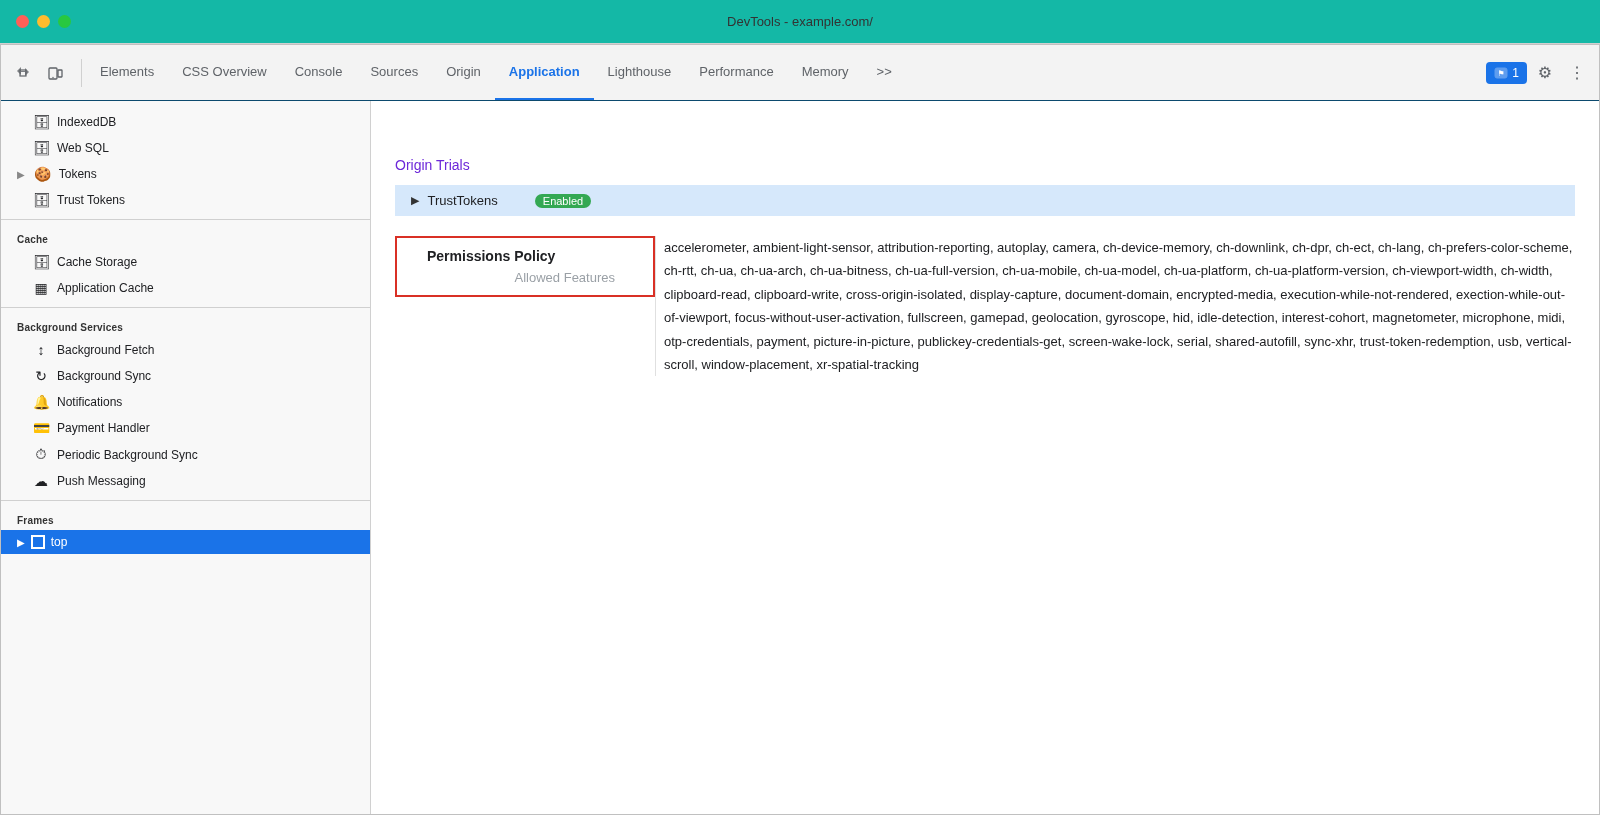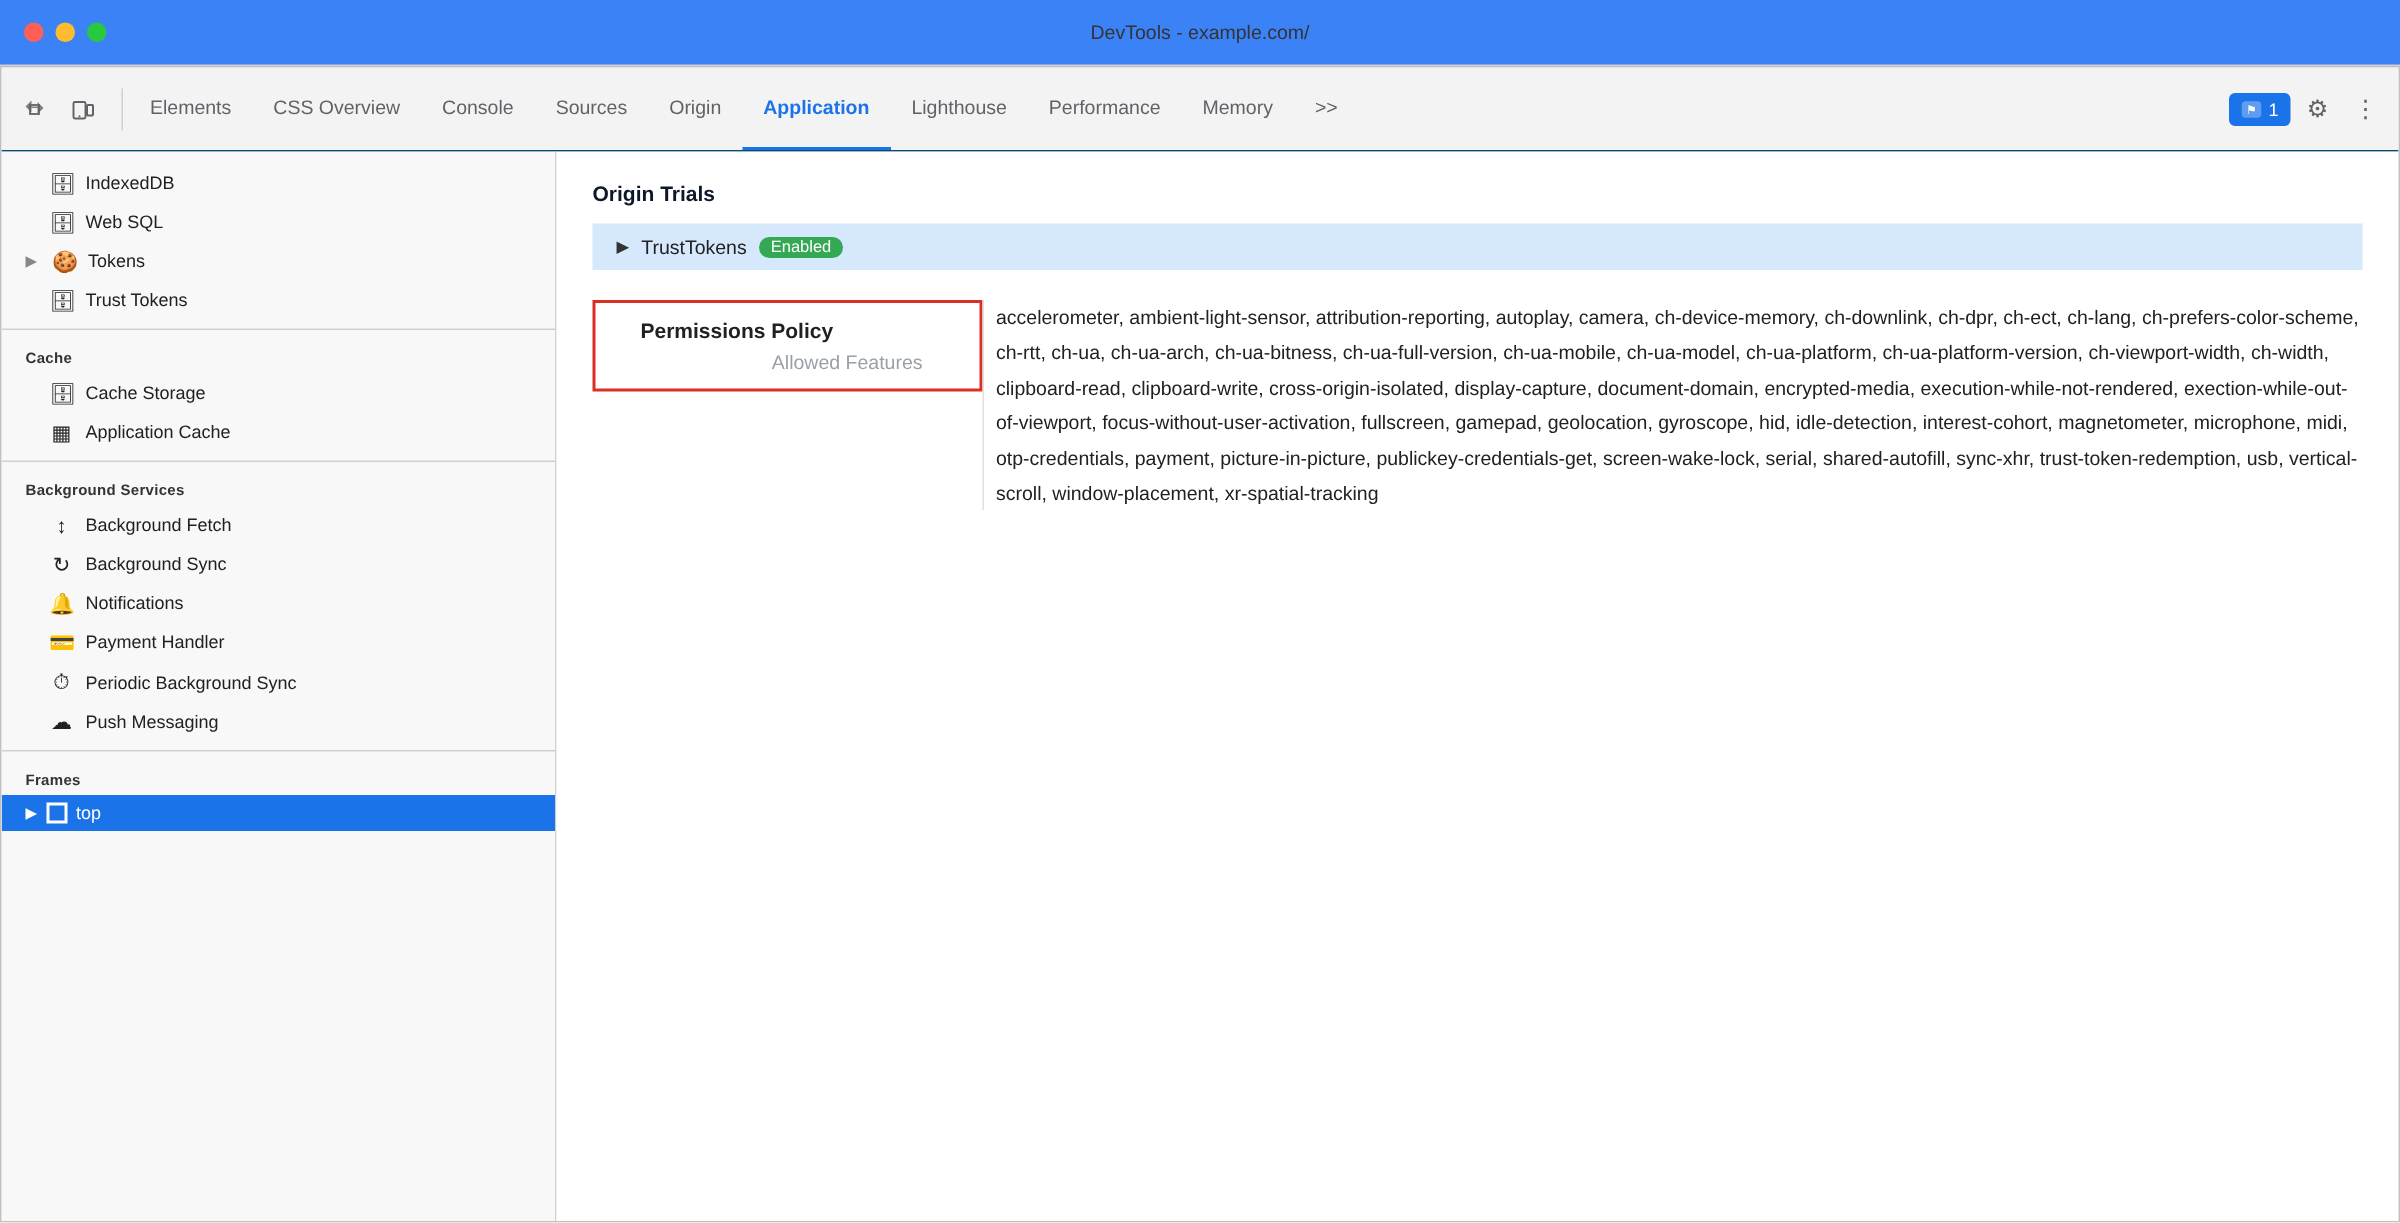--- a/index.html
+++ b/index.html
@@ -8,21 +8,21 @@
       background: #f0f0f0;
       display: flex;
       flex-direction: column;
       width: 1600px;
       height: 815px;
       overflow: hidden;
     }
 
     
     .titlebar {
-      background: #3b82f6;
+      background: #14b8a6;
       height: 44px;
       display: flex;
       align-items: center;
       justify-content: center;
       position: relative;
       border-bottom: 1px solid #d0d0d0;
       flex-shrink: 0;
     }
     .titlebar-buttons {
       position: absolute;
@@ -190,23 +190,24 @@
     
     .content {
       flex: 1;
       overflow-y: auto;
       padding: 20px 24px;
       background: #fff;
     }
 
     .section-title {
       font-size: 14px;
-      font-weight: 700;
-      color: #0f172a;
+      font-weight: 400;
+      color: #6d28d9;
       margin-bottom: 12px;
+      margin-top: 36px;
     }
 
     
     .origin-trials-row {
       display: flex;
       align-items: center;
       padding: 8px 16px;
       background: #d6e8fb;
       cursor: pointer;
       gap: 8px;
@@ -221,20 +222,21 @@
       font-weight: 500;
       color: #202124;
     }
     .enabled-badge {
       background: #34a853;
       color: white;
       border-radius: 10px;
       padding: 1px 8px;
       font-size: 11px;
       font-weight: 500;
+      margin-left: 29px;
     }
 
     
     .permissions-section {
       margin-top: 4px;
     }
     .permissions-grid {
       display: flex;
       gap: 0;
     }

